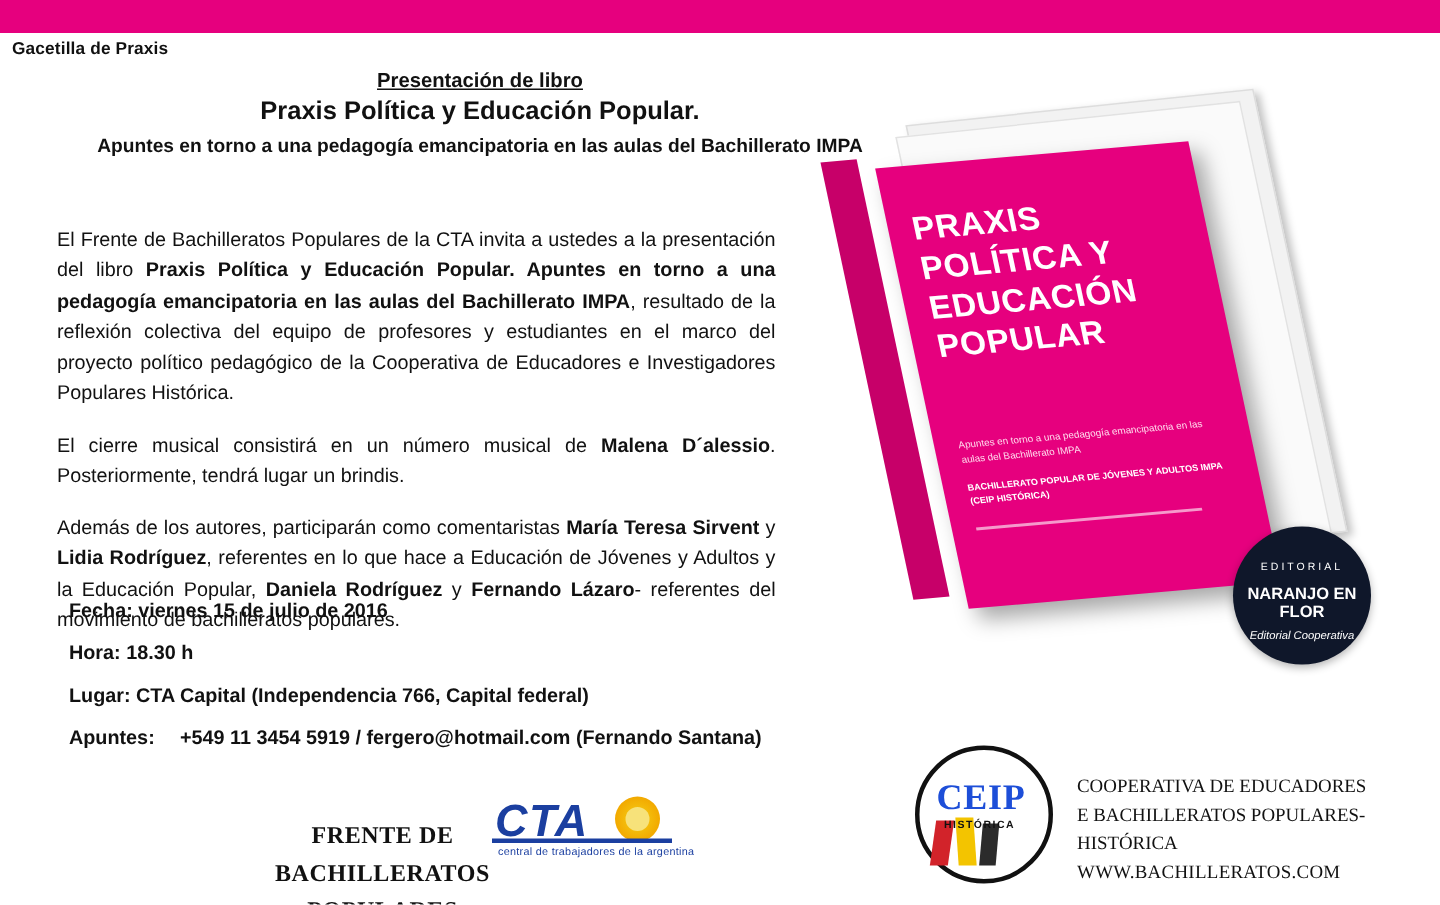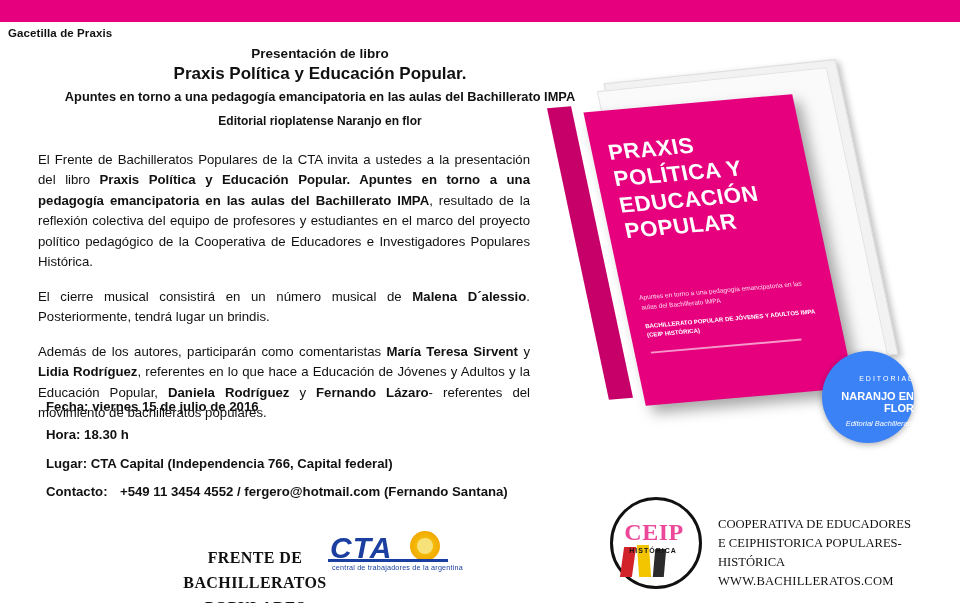--- a/index.html
+++ b/index.html
@@ -18,32 +18,32 @@
   .kicker{
     position:absolute;left:8px;top:27px;
     font-size:11.5px;font-weight:bold;color:#111;
     letter-spacing:0.1px;
   }
   
   .head{
     position:absolute;left:40px;top:46px;width:560px;
     text-align:center;
   }
-  .head .l1{font-size:13.5px;font-weight:bold;margin-bottom:3px;}
+  .head .l1{font-size:13.5px;font-weight:bold;margin-bottom:3px;text-decoration:underline;}
   .head .l2{font-size:17px;font-weight:bold;margin-bottom:4px;}
   .head .l3{font-size:12.8px;font-weight:bold;line-height:1.35;margin-bottom:4px;}
   .head .l4{font-size:12px;font-weight:bold;margin-top:9px;}
 
   
   .body{
     position:absolute;left:38px;top:150px;width:492px;
     font-size:13.2px;line-height:1.55;text-align:justify;
     color:#111;
   }
-  .body p{margin:0 0 14px 0;}
+  .body p{margin:0 13px 14px 0;}
   .body b{font-weight:bold;}
 
   .details{
     position:absolute;left:46px;top:396px;width:520px;
     font-size:13.2px;line-height:1.62;
   }
   .details div{margin-bottom:7px;font-weight:bold;}
   .details .contact-row{display:flex;}
   .details .contact-lbl{width:74px;flex:none;}
   .details .indent{margin-left:74px;}
@@ -123,40 +123,40 @@
   .book-cover .imprint{
     position:absolute;left:16px;top:216px;width:170px;
     color:#fff;font-size:6px;font-weight:bold;line-height:1.5;
   }
   .book-cover .baseline{
     position:absolute;left:16px;top:246px;width:150px;height:2px;background:#fff;opacity:.6;
   }
   .naranja{
     position:absolute;left:222px;top:293px;width:92px;height:92px;
     border-radius:50%;
-    background:#3b82f6;
+    background:#0f172a;
     box-shadow:0 2px 6px rgba(0,0,0,.3);
-    color:#fff;text-align:right;
+    color:#fff;text-align:center;
   }
   .naranja .n1{font-size:7px;letter-spacing:2px;margin-top:24px;}
   .naranja .n2{font-size:11px;font-weight:bold;margin-top:8px;line-height:1.1;}
   .naranja .n3{font-size:7.5px;font-style:italic;margin-top:5px;}
 
   
   .ceip{
     position:absolute;left:608px;top:495px;width:100px;height:92px;
   }
   .ceip .ring{
     position:absolute;left:2px;top:2px;width:86px;height:86px;
     border-radius:50%;border:3px solid #111;
   }
   .ceip .word{
     position:absolute;left:7px;top:24px;width:78px;text-align:center;
     font-family:"Liberation Serif", serif;
-    font-size:24px;font-weight:bold;color:#ec4899;letter-spacing:0.5px;
+    font-size:24px;font-weight:bold;color:#1d4ed8;letter-spacing:0.5px;
   }
   .ceip .hist{
     position:absolute;left:4px;top:52px;width:82px;text-align:center;
     font-size:7px;font-weight:bold;color:#111;letter-spacing:1px;
   }
   .ceip .fig-red{
     position:absolute;left:14px;top:52px;width:12px;height:30px;background:#d2232a;
     transform:skewX(-8deg);
   }
   .ceip .fig-yellow{
@@ -178,36 +178,35 @@
 <body>
 
 <div class="topbar"></div>
 
 <div class="kicker">Gacetilla de Praxis</div>
 
 <div class="head">
   <div class="l1">Presentación de libro</div>
   <div class="l2">Praxis Política y Educación Popular.</div>
   <div class="l3">Apuntes en torno a una pedagogía emancipatoria en las aulas del Bachillerato IMPA</div>
-  <div class="l4">Editorial rioplatense Naranjo en flor</div>
 </div>
 
 <div class="body">
   <p><span>El Frente de Bachilleratos Populares de la CTA invita a ustedes a la presentación del libro </span><b>Praxis Política y Educación Popular. Apuntes en torno a una pedagogía emancipatoria en las aulas del Bachillerato IMPA</b><span>, resultado de la reflexión colectiva del equipo de profesores y estudiantes en el marco del proyecto político pedagógico de la Cooperativa de Educadores e Investigadores Populares Histórica.</span></p>
   <p><span>El cierre musical consistirá en un número musical de </span><b>Malena D´alessio</b><span>. Posteriormente, tendrá lugar un brindis.</span></p>
   <p><span>Además de los autores, participarán como comentaristas </span><b>María Teresa Sirvent</b><span> y </span><b>Lidia Rodríguez</b><span>, referentes en lo que hace a Educación de Jóvenes y Adultos y la Educación Popular, </span><b>Daniela Rodríguez</b><span> y </span><b>Fernando Lázaro</b><span>- referentes del movimiento de bachilleratos populares.</span></p>
 </div>
 
 <div class="details">
   <div>Fecha: viernes 15 de julio de 2016</div>
   <div>Hora: 18.30 h</div>
   <div>Lugar: CTA Capital (Independencia 766, Capital federal)</div>
   <div class="contact-row">
-    <span class="contact-lbl">Contacto:</span>
-    <span>+549 11 3454 4552 / fergero@hotmail.com (Fernando Santana)</span>
+    <span class="contact-lbl">Apuntes:</span>
+    <span>+549 11 3454 5919 / fergero@hotmail.com (Fernando Santana)</span>
   </div>
 </div>
 
 <div class="fb-text">
   <div>FRENTE DE BACHILLERATOS</div>
   <div>POPULARES</div>
 </div>
 
 <div class="cta-logo">
   <div class="cta-word">CTA</div>
@@ -222,30 +221,30 @@
   <div class="book-spine"></div>
   <div class="book-cover">
     <div class="title">PRAXIS POLÍTICA Y EDUCACIÓN POPULAR</div>
     <div class="subtitle">Apuntes en torno a una pedagogía emancipatoria en las aulas del Bachillerato IMPA</div>
     <div class="imprint">BACHILLERATO POPULAR DE JÓVENES Y ADULTOS IMPA (CEIP HISTÓRICA)</div>
     <div class="baseline"></div>
   </div>
   <div class="naranja">
     <div class="n1">EDITORIAL</div>
     <div class="n2">NARANJO EN FLOR</div>
-    <div class="n3">Editorial Bachillerato</div>
+    <div class="n3">Editorial Cooperativa</div>
   </div>
 </div>
 
 <div class="ceip">
   <div class="ring"></div>
   <div class="word">CEIP</div>
   <div class="fig-red"></div>
   <div class="fig-yellow"></div>
   <div class="fig-dark"></div>
   <div class="hist">HISTÓRICA</div>
 </div>
 
 <div class="ceip-text">
   <div>COOPERATIVA DE EDUCADORES</div>
-  <div>E CEIPHISTORICA POPULARES-HISTÓRICA</div>
+  <div>E BACHILLERATOS POPULARES-HISTÓRICA</div>
   <div class="u">WWW.BACHILLERATOS.COM</div>
 </div>
 
 </body></html>

